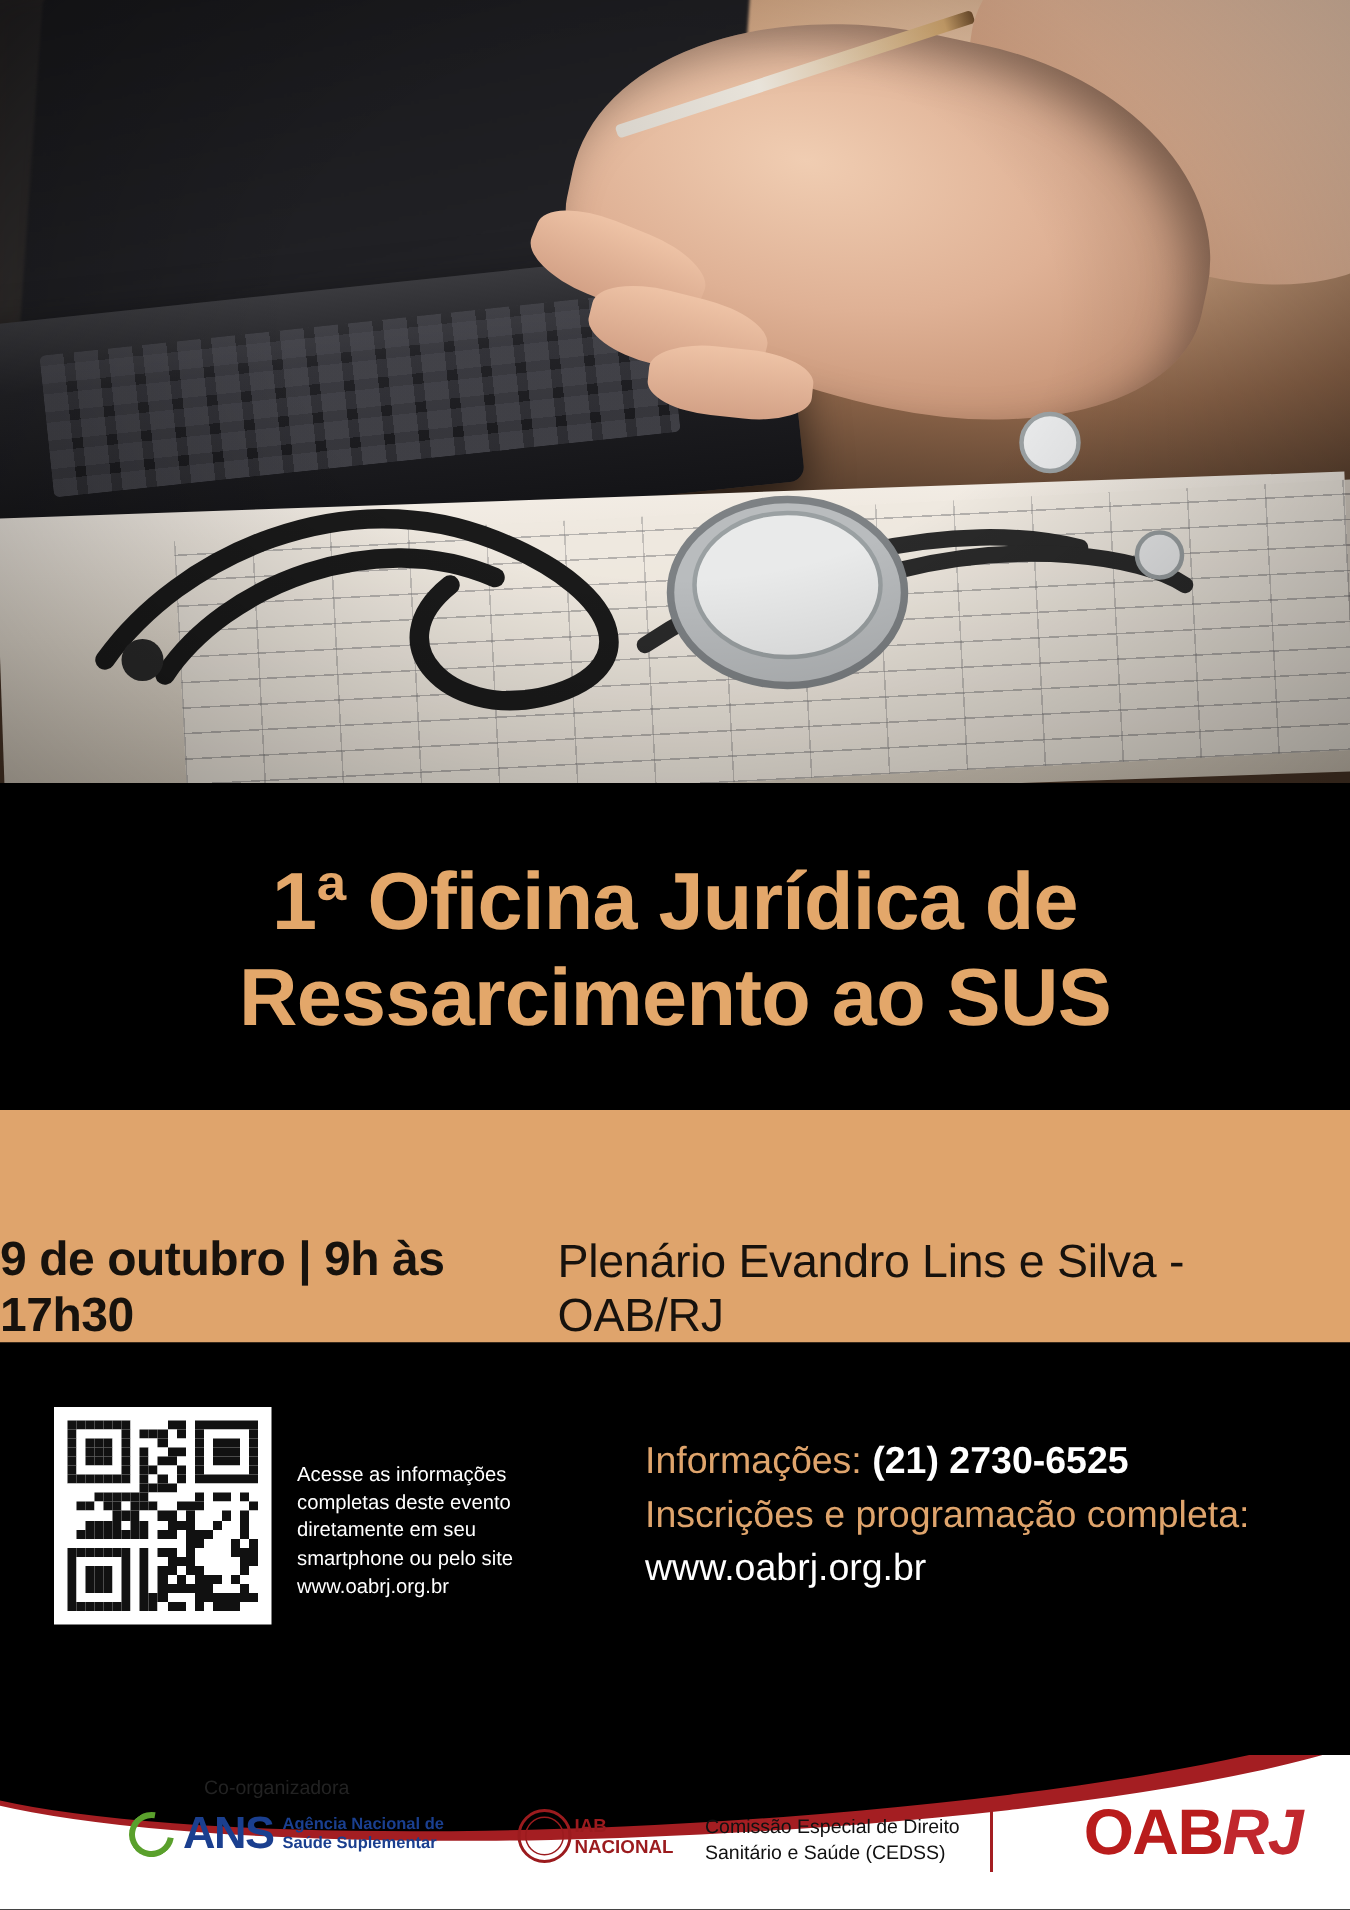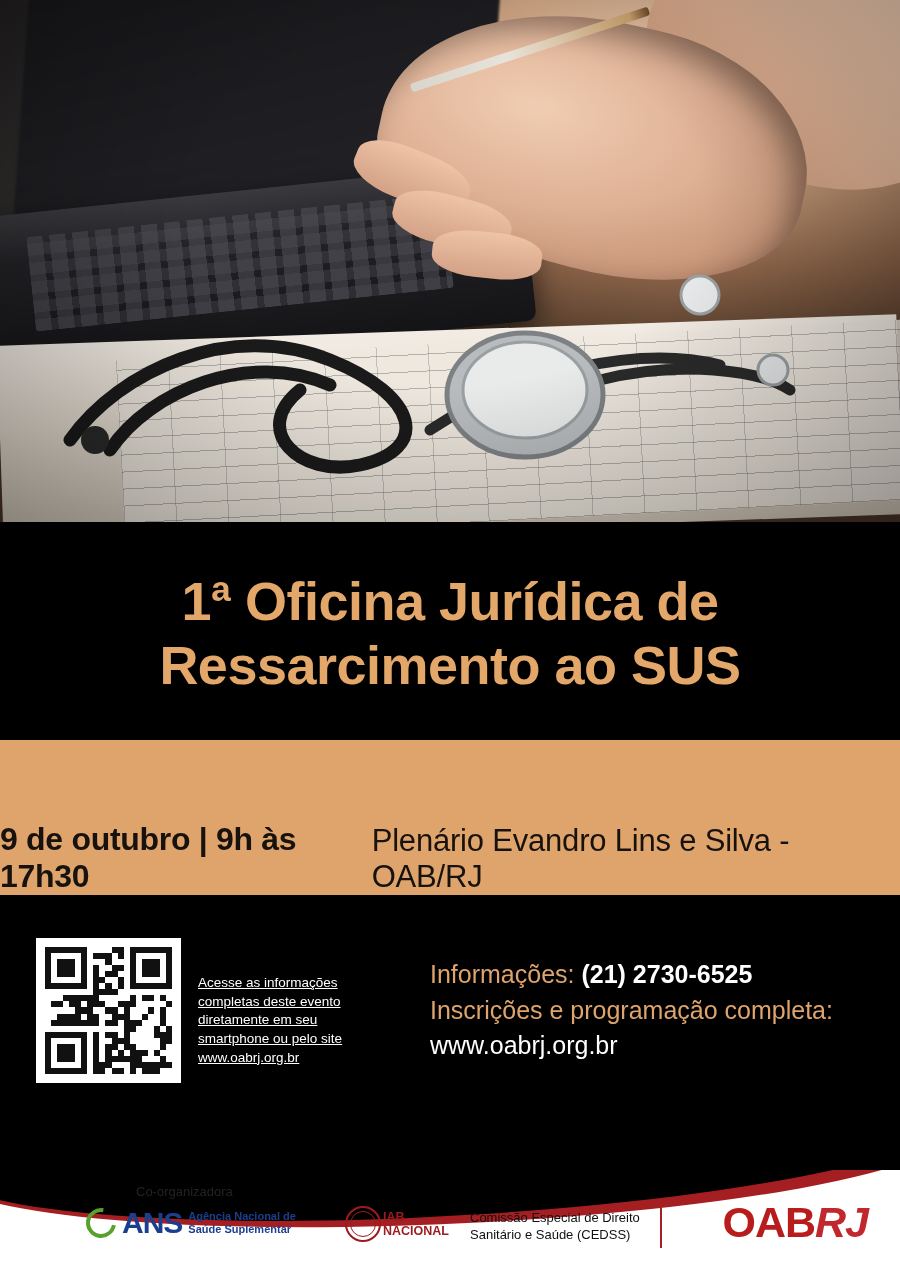--- a/index.html
+++ b/index.html
@@ -193,21 +193,20 @@
   .qr-grid i { background: #fff; }
   .qr-grid i.on { background: #111; }
 
   .qr-text {
     position: absolute;
     left: 198px; top: 79px;
     width: 180px;
     color: #ffffff;
     font-size: 13.5px;
     line-height: 1.38;
-    text-decoration: underline;
   }
 
   .contact {
     position: absolute;
     right: 30px; top: 62px;
     width: 440px;
     text-align: left;
     color: #dfa46c;
     font-size: 25px;
     line-height: 1.42;

